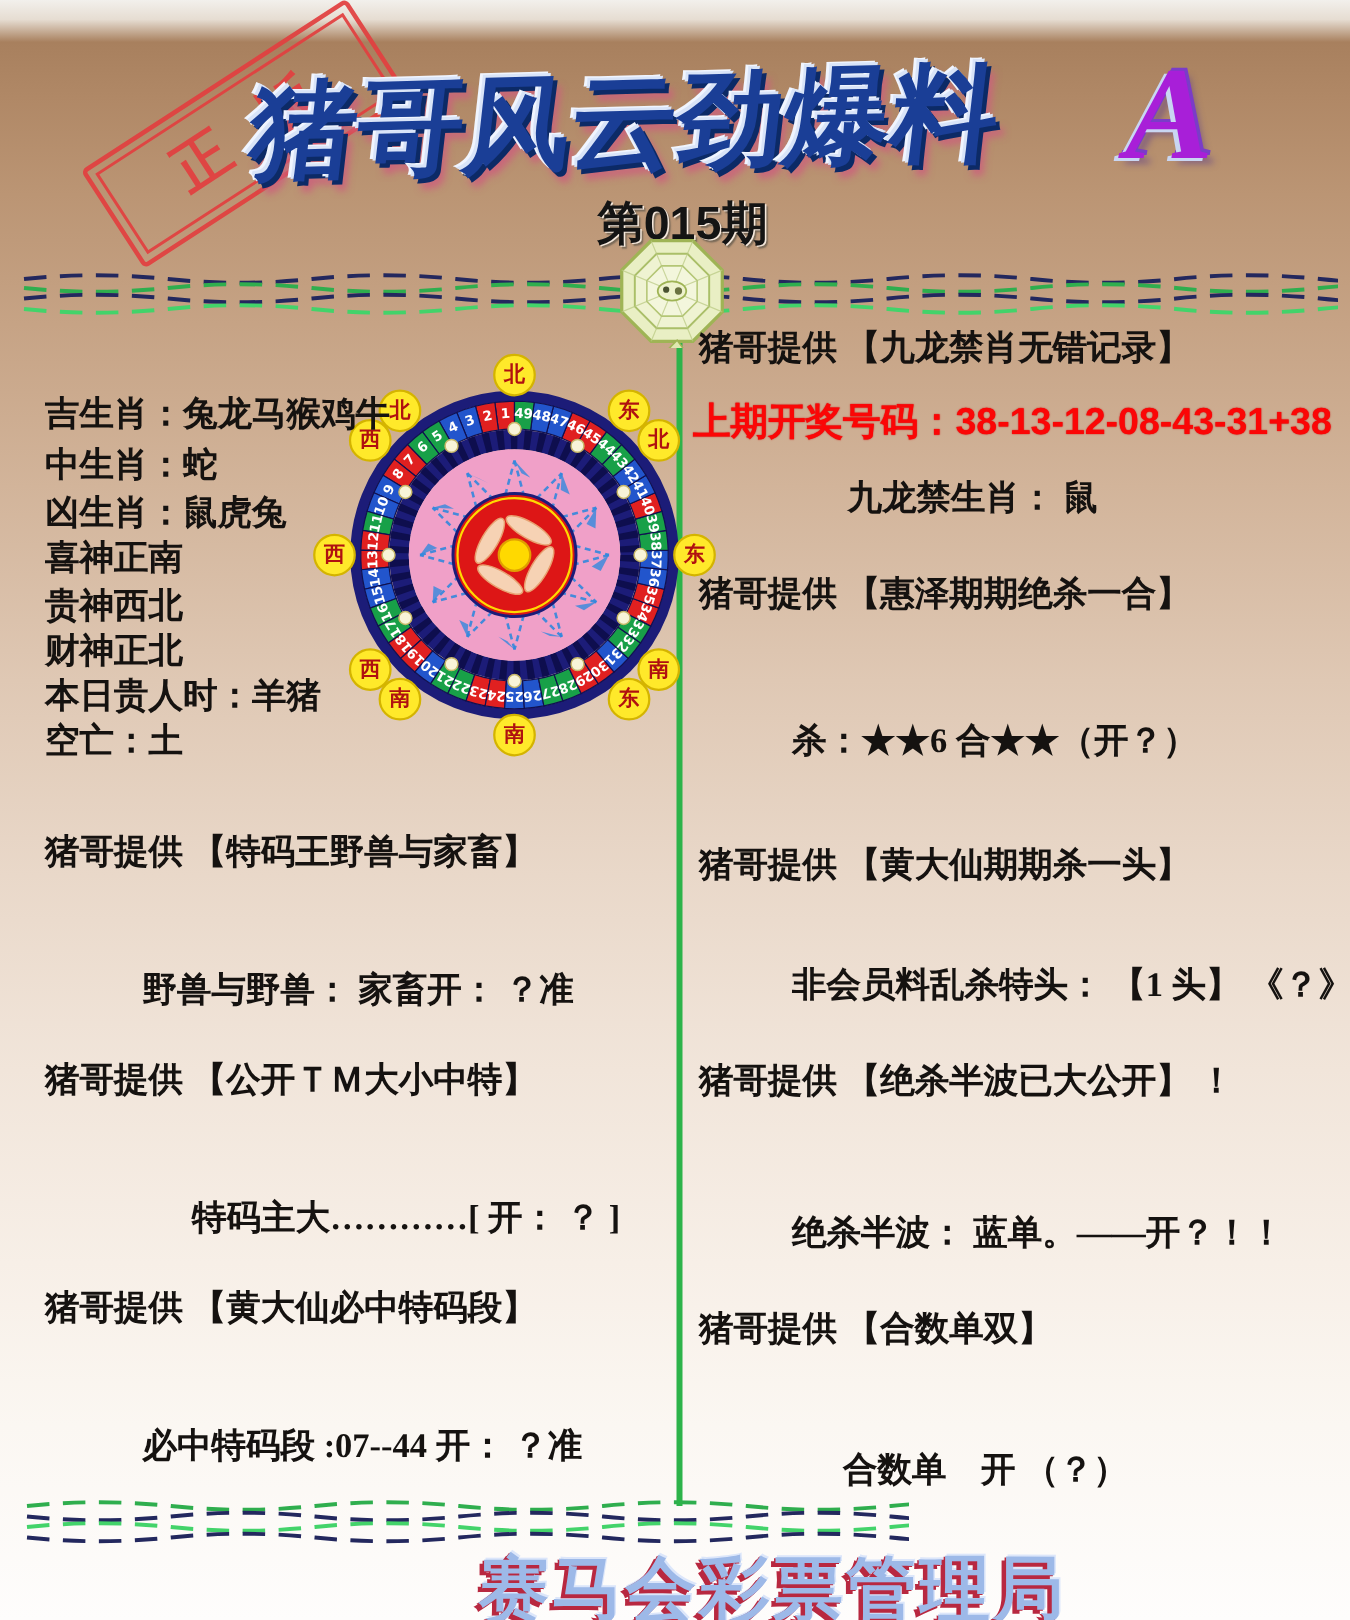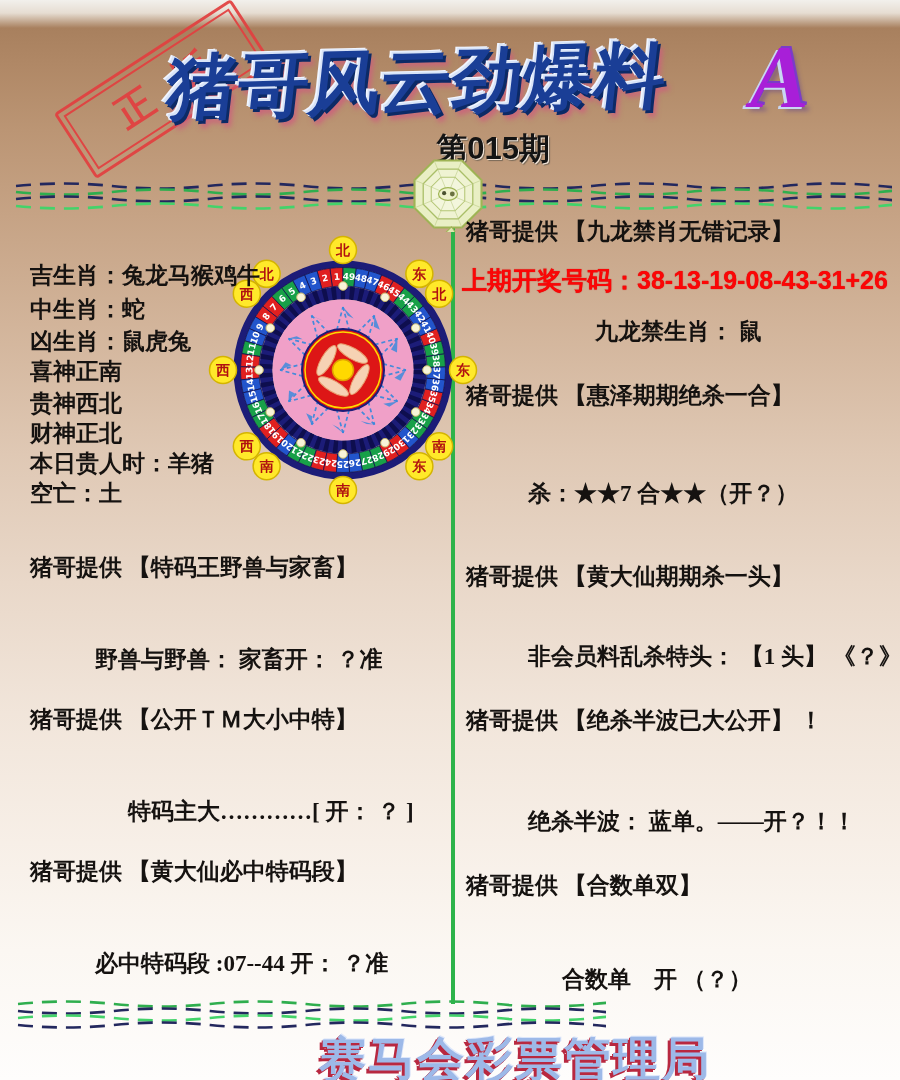--- a/index.html
+++ b/index.html
@@ -34,21 +34,21 @@
     transform:skewX(-8deg) rotate(-1.5deg);
     text-shadow:-2px -2px 0 #d9e4f8, -4px -3px 0 #f0f5ff,
                  3px 3px 0 #0c2a66, 6px 7px 5px rgba(205,95,125,.85);
   }
   .edition{
     left:750px; top:26px; font-size:88px; font-style:italic; font-weight:bold;
     color:#a81fd8;
     text-shadow:-3px 2px 0 #c9d6f2, 2px -2px 0 #7a3cc8, 4px 4px 4px rgba(90,60,140,.5);
   }
   .issue{
-    left:360px; top:128px; width:190px; text-align:right;
+    left:360px; top:128px; width:190px; text-align:center;
     font-size:31px; font-weight:bold; color:#141414;
     font-family:"Liberation Sans","DejaVu Sans",sans-serif;
     text-shadow:1px 1px 0 #f5e8dc, 2px 2px 1px #7a6a58;
   }
   
   .divider{left:451px; top:222px; width:4px; height:782px; background:#2db34a;}
   
   .l-line{left:30px; font-size:23px; font-weight:bold; color:#151210; white-space:nowrap;margin-top:14px;}
   .provider{font-size:23px; font-weight:bold; color:#151210; white-space:nowrap;font-family:Liberation Serif, serif;}
   .detail{font-size:23px; font-weight:bold; color:#151210; white-space:nowrap;}
@@ -293,24 +293,24 @@
   <div class="abs l-line" style="top:464px">空亡：土</div>
 
   <div class="abs provider" style="left:30px;top:552px">猪哥提供 【特码王野兽与家畜】</div>
   <div class="abs detail" style="left:95px;top:644px">野兽与野兽： 家畜开： ？准</div>
   <div class="abs provider" style="left:30px;top:704px">猪哥提供 【公开ＴＭ大小中特】</div>
   <div class="abs detail" style="left:128px;top:796px">特码主大…………[ 开： ？ ]</div>
   <div class="abs provider" style="left:30px;top:856px">猪哥提供 【黄大仙必中特码段】</div>
   <div class="abs detail" style="left:95px;top:948px">必中特码段 :07--44 开： ？准</div>
 
   <div class="abs provider" style="left:466px;top:216px">猪哥提供 【九龙禁肖无错记录】</div>
-  <div class="abs red-line" style="top:264px">上期开奖号码：38-13-19-08-43-31+26</div>
-  <div class="abs detail" style="left:595px;top:316px">九龙禁生肖：  鼠</div>
+  <div class="abs red-line" style="top:264px">上期开奖号码：38-13-12-08-43-31+38</div>
+  <div class="abs detail" style="left:565px;top:316px">九龙禁生肖：  鼠</div>
   <div class="abs provider" style="left:466px;top:380px">猪哥提供 【惠泽期期绝杀一合】</div>
-  <div class="abs detail" style="left:528px;top:478px">杀：★★7 合★★（开？）</div>
+  <div class="abs detail" style="left:528px;top:478px">杀：★★6 合★★（开？）</div>
   <div class="abs provider" style="left:466px;top:561px">猪哥提供 【黄大仙期期杀一头】</div>
   <div class="abs detail" style="left:528px;top:641px">非会员料乱杀特头： 【1 头】 《？》</div>
   <div class="abs provider" style="left:466px;top:705px">猪哥提供 【绝杀半波已大公开】 ！</div>
   <div class="abs detail" style="left:528px;top:806px">绝杀半波： 蓝单。——开？！！</div>
   <div class="abs provider" style="left:466px;top:870px">猪哥提供 【合数单双】</div>
   <div class="abs detail" style="left:562px;top:964px">合数单　开 （？）</div>
 
   <div class="abs footer">赛马会彩票管理局</div>
 
 </div>

